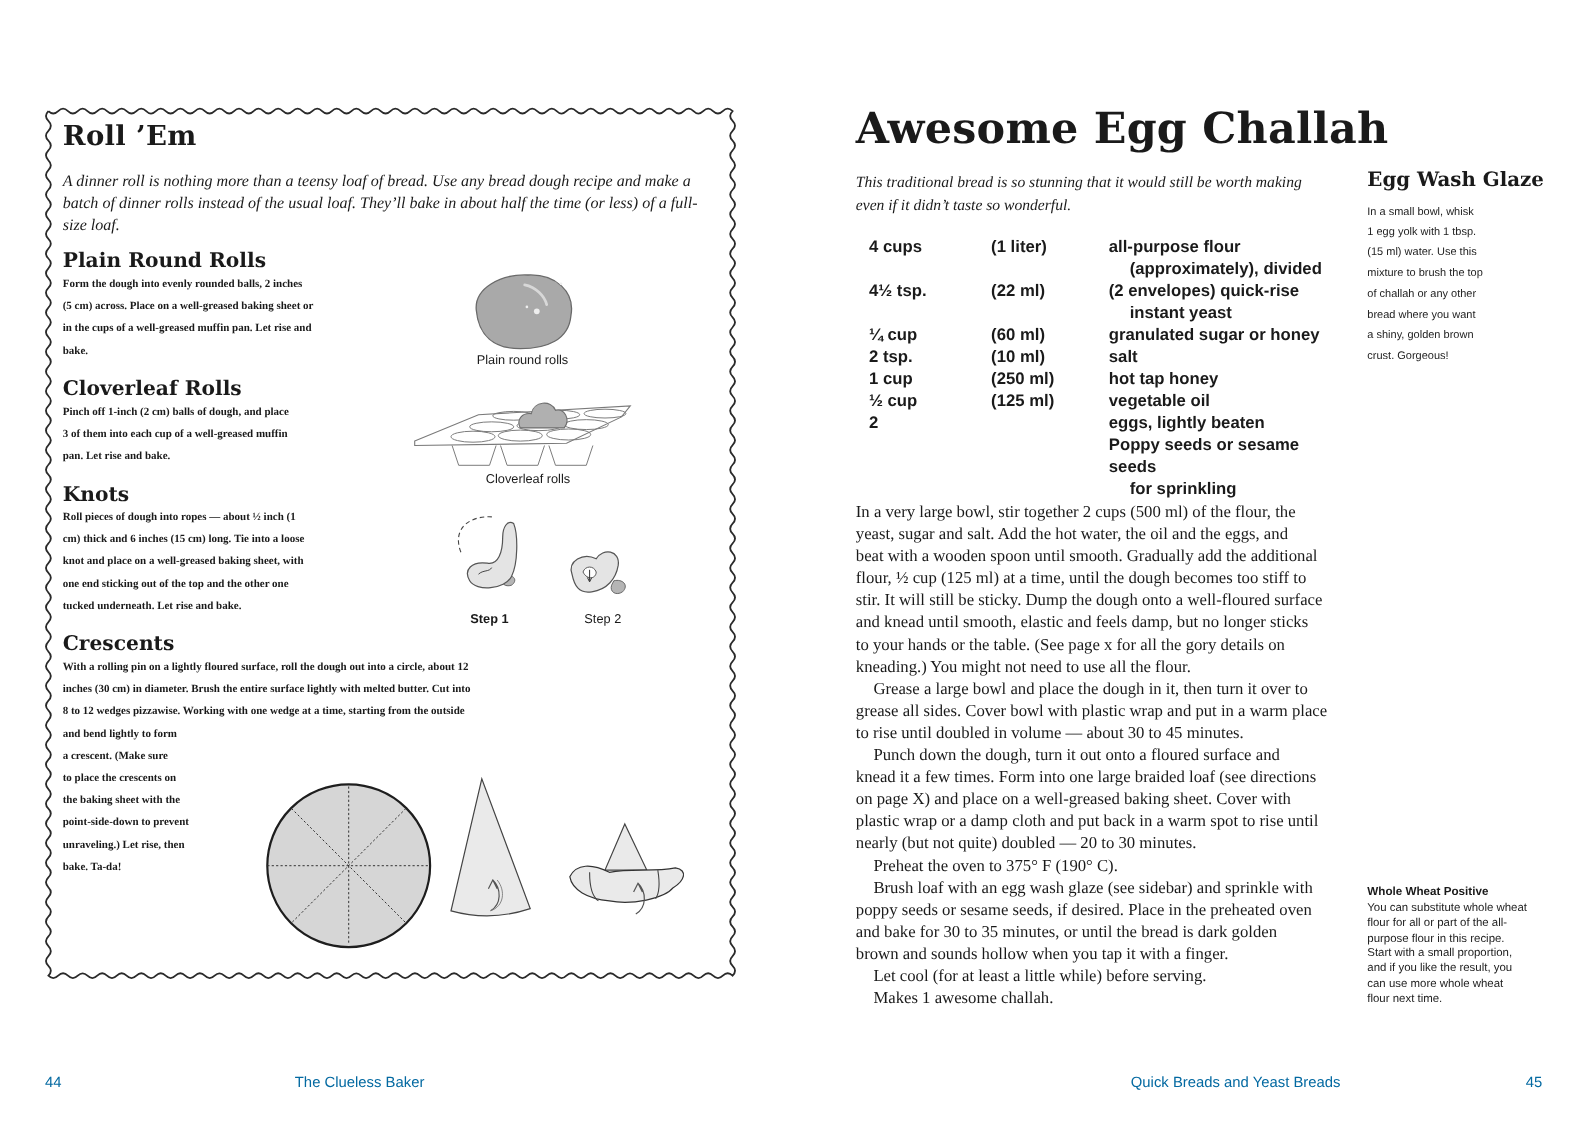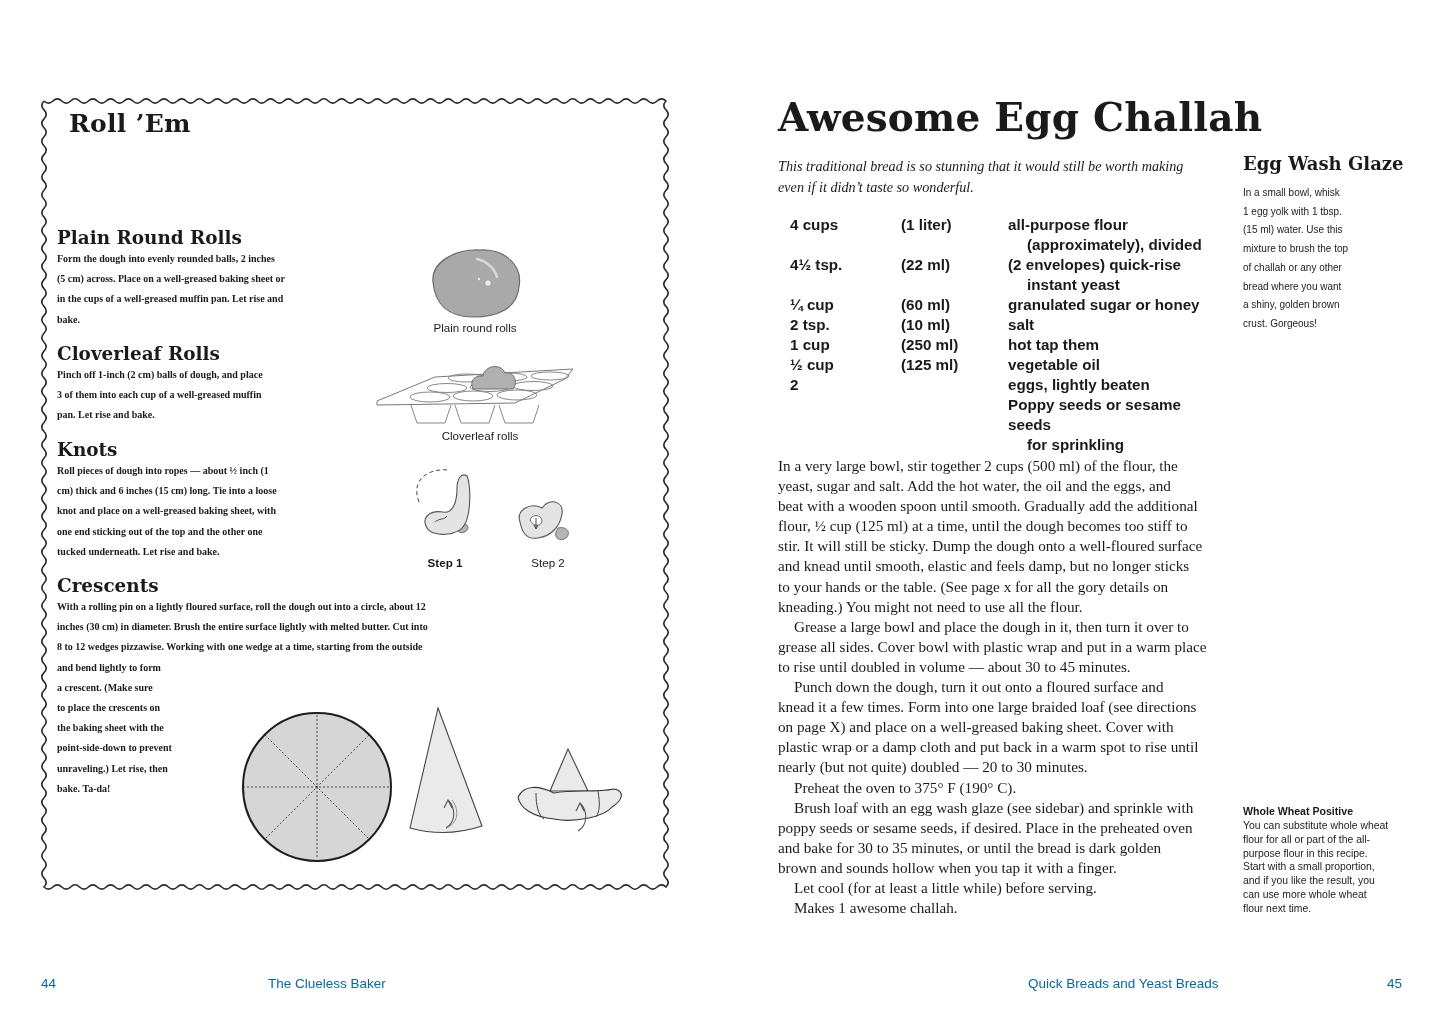--- a/index.html
+++ b/index.html
@@ -6,21 +6,21 @@
   body { width: 1445px; height: 1032px; position: relative; overflow: hidden; color: #1a1a1a; }
   .serif { font-family: "DejaVu Serif", "Liberation Serif", serif; }
   .lserif { font-family: "Liberation Serif", serif; }
   .sans { font-family: "Liberation Sans", "DejaVu Sans", sans-serif; }
 
   
   #sidebar-box { position: absolute; left: 40px; top: 97px; width: 630px; height: 794px; }
   #box-border { position: absolute; left: 0; top: 0; width: 630px; height: 794px; }
   .abs { position: absolute; }
 
-  .box-title { left: 29px; top: 12px; font-size: 25px; font-weight: bold; letter-spacing: 0.3px; }
+  .box-title { left: 17px; top: 12px; font-size: 25px; font-weight: bold; letter-spacing: 0.3px; }
   .intro { left: 17px; top: 58px; width: 596px; font-size: 14.6px; font-style: italic; line-height: 20px; }
   .sec-h { font-size: 18.4px; font-weight: bold; }
   .body-txt { font-size: 10px; line-height: 20.2px; font-weight: bold; }
 
   .caption { font-size: 11.6px; text-align: center; }
 
   
   .r-title { left: 778px; top: 94px; font-size: 39px; font-weight: bold; letter-spacing: 0.2px; }
   .r-intro { left: 778px; top: 156px; width: 450px; font-size: 14.2px; font-style: italic; line-height: 20.5px; }
   #ingredients { position: absolute; left: 778px; top: 215px; width: 450px; font-size: 15.2px; font-weight: bold; line-height: 20px; }
@@ -44,20 +44,21 @@
 </head>
 <body>
 
 <div id="left-page">
   <div id="sidebar-box">
     <svg id="box-border" viewBox="0 0 630 794" width="630" height="794">
         <path d="M4,4 Q8.4,8.4 12.9,4.0 Q17.3,-0.4 21.8,4.0 Q26.2,8.4 30.7,4.0 Q35.1,-0.4 39.5,4.0 Q44.0,8.4 48.4,4.0 Q52.9,-0.4 57.3,4.0 Q61.8,8.4 66.2,4.0 Q70.6,-0.4 75.1,4.0 Q79.5,8.4 84.0,4.0 Q88.4,-0.4 92.9,4.0 Q97.3,8.4 101.7,4.0 Q106.2,-0.4 110.6,4.0 Q115.1,8.4 119.5,4.0 Q124.0,-0.4 128.4,4.0 Q132.8,8.4 137.3,4.0 Q141.7,-0.4 146.2,4.0 Q150.6,8.4 155.1,4.0 Q159.5,-0.4 163.9,4.0 Q168.4,8.4 172.8,4.0 Q177.3,-0.4 181.7,4.0 Q186.2,8.4 190.6,4.0 Q195.0,-0.4 199.5,4.0 Q203.9,8.4 208.4,4.0 Q212.8,-0.4 217.3,4.0 Q221.7,8.4 226.1,4.0 Q230.6,-0.4 235.0,4.0 Q239.5,8.4 243.9,4.0 Q248.4,-0.4 252.8,4.0 Q257.2,8.4 261.7,4.0 Q266.1,-0.4 270.6,4.0 Q275.0,8.4 279.5,4.0 Q283.9,-0.4 288.3,4.0 Q292.8,8.4 297.2,4.0 Q301.7,-0.4 306.1,4.0 Q310.6,8.4 315.0,4.0 Q319.4,-0.4 323.9,4.0 Q328.3,8.4 332.8,4.0 Q337.2,-0.4 341.7,4.0 Q346.1,8.4 350.5,4.0 Q355.0,-0.4 359.4,4.0 Q363.9,8.4 368.3,4.0 Q372.8,-0.4 377.2,4.0 Q381.6,8.4 386.1,4.0 Q390.5,-0.4 395.0,4.0 Q399.4,8.4 403.9,4.0 Q408.3,-0.4 412.7,4.0 Q417.2,8.4 421.6,4.0 Q426.1,-0.4 430.5,4.0 Q435.0,8.4 439.4,4.0 Q443.8,-0.4 448.3,4.0 Q452.7,8.4 457.2,4.0 Q461.6,-0.4 466.1,4.0 Q470.5,8.4 474.9,4.0 Q479.4,-0.4 483.8,4.0 Q488.3,8.4 492.7,4.0 Q497.2,-0.4 501.6,4.0 Q506.0,8.4 510.5,4.0 Q514.9,-0.4 519.4,4.0 Q523.8,8.4 528.3,4.0 Q532.7,-0.4 537.1,4.0 Q541.6,8.4 546.0,4.0 Q550.5,-0.4 554.9,4.0 Q559.4,8.4 563.8,4.0 Q568.2,-0.4 572.7,4.0 Q577.1,8.4 581.6,4.0 Q586.0,-0.4 590.5,4.0 Q594.9,8.4 599.3,4.0 Q603.8,-0.4 608.2,4.0 Q612.7,8.4 617.1,4.0 Q621.6,-0.4 626.0,4.0 Q621.6,8.5 626.0,12.9 Q630.4,17.4 626.0,21.9 Q621.6,26.3 626.0,30.8 Q630.4,35.3 626.0,39.7 Q621.6,44.2 626.0,48.7 Q630.4,53.1 626.0,57.6 Q621.6,62.1 626.0,66.5 Q630.4,71.0 626.0,75.5 Q621.6,79.9 626.0,84.4 Q630.4,88.9 626.0,93.3 Q621.6,97.8 626.0,102.3 Q630.4,106.7 626.0,111.2 Q621.6,115.6 626.0,120.1 Q630.4,124.6 626.0,129.0 Q621.6,133.5 626.0,138.0 Q630.4,142.4 626.0,146.9 Q621.6,151.4 626.0,155.8 Q630.4,160.3 626.0,164.8 Q621.6,169.2 626.0,173.7 Q630.4,178.2 626.0,182.6 Q621.6,187.1 626.0,191.6 Q630.4,196.0 626.0,200.5 Q621.6,205.0 626.0,209.4 Q630.4,213.9 626.0,218.4 Q621.6,222.8 626.0,227.3 Q630.4,231.8 626.0,236.2 Q621.6,240.7 626.0,245.2 Q630.4,249.6 626.0,254.1 Q621.6,258.6 626.0,263.0 Q630.4,267.5 626.0,272.0 Q621.6,276.4 626.0,280.9 Q630.4,285.4 626.0,289.8 Q621.6,294.3 626.0,298.8 Q630.4,303.2 626.0,307.7 Q621.6,312.1 626.0,316.6 Q630.4,321.1 626.0,325.5 Q621.6,330.0 626.0,334.5 Q630.4,338.9 626.0,343.4 Q621.6,347.9 626.0,352.3 Q630.4,356.8 626.0,361.3 Q621.6,365.7 626.0,370.2 Q630.4,374.7 626.0,379.1 Q621.6,383.6 626.0,388.1 Q630.4,392.5 626.0,397.0 Q621.6,401.5 626.0,405.9 Q630.4,410.4 626.0,414.9 Q621.6,419.3 626.0,423.8 Q630.4,428.3 626.0,432.7 Q621.6,437.2 626.0,441.7 Q630.4,446.1 626.0,450.6 Q621.6,455.1 626.0,459.5 Q630.4,464.0 626.0,468.5 Q621.6,472.9 626.0,477.4 Q630.4,481.9 626.0,486.3 Q621.6,490.8 626.0,495.3 Q630.4,499.7 626.0,504.2 Q621.6,508.6 626.0,513.1 Q630.4,517.6 626.0,522.0 Q621.6,526.5 626.0,531.0 Q630.4,535.4 626.0,539.9 Q621.6,544.4 626.0,548.8 Q630.4,553.3 626.0,557.8 Q621.6,562.2 626.0,566.7 Q630.4,571.2 626.0,575.6 Q621.6,580.1 626.0,584.6 Q630.4,589.0 626.0,593.5 Q621.6,598.0 626.0,602.4 Q630.4,606.9 626.0,611.4 Q621.6,615.8 626.0,620.3 Q630.4,624.8 626.0,629.2 Q621.6,633.7 626.0,638.2 Q630.4,642.6 626.0,647.1 Q621.6,651.6 626.0,656.0 Q630.4,660.5 626.0,665.0 Q621.6,669.4 626.0,673.9 Q630.4,678.4 626.0,682.8 Q621.6,687.3 626.0,691.7 Q630.4,696.2 626.0,700.7 Q621.6,705.1 626.0,709.6 Q630.4,714.1 626.0,718.5 Q621.6,723.0 626.0,727.5 Q630.4,731.9 626.0,736.4 Q621.6,740.9 626.0,745.3 Q630.4,749.8 626.0,754.3 Q621.6,758.7 626.0,763.2 Q630.4,767.7 626.0,772.1 Q621.6,776.6 626.0,781.1 Q630.4,785.5 626.0,790.0 Q621.6,785.6 617.1,790.0 Q612.7,794.4 608.2,790.0 Q603.8,785.6 599.3,790.0 Q594.9,794.4 590.5,790.0 Q586.0,785.6 581.6,790.0 Q577.1,794.4 572.7,790.0 Q568.2,785.6 563.8,790.0 Q559.4,794.4 554.9,790.0 Q550.5,785.6 546.0,790.0 Q541.6,794.4 537.1,790.0 Q532.7,785.6 528.3,790.0 Q523.8,794.4 519.4,790.0 Q514.9,785.6 510.5,790.0 Q506.0,794.4 501.6,790.0 Q497.2,785.6 492.7,790.0 Q488.3,794.4 483.8,790.0 Q479.4,785.6 474.9,790.0 Q470.5,794.4 466.1,790.0 Q461.6,785.6 457.2,790.0 Q452.7,794.4 448.3,790.0 Q443.8,785.6 439.4,790.0 Q435.0,794.4 430.5,790.0 Q426.1,785.6 421.6,790.0 Q417.2,794.4 412.7,790.0 Q408.3,785.6 403.9,790.0 Q399.4,794.4 395.0,790.0 Q390.5,785.6 386.1,790.0 Q381.6,794.4 377.2,790.0 Q372.8,785.6 368.3,790.0 Q363.9,794.4 359.4,790.0 Q355.0,785.6 350.5,790.0 Q346.1,794.4 341.7,790.0 Q337.2,785.6 332.8,790.0 Q328.3,794.4 323.9,790.0 Q319.4,785.6 315.0,790.0 Q310.6,794.4 306.1,790.0 Q301.7,785.6 297.2,790.0 Q292.8,794.4 288.3,790.0 Q283.9,785.6 279.5,790.0 Q275.0,794.4 270.6,790.0 Q266.1,785.6 261.7,790.0 Q257.2,794.4 252.8,790.0 Q248.4,785.6 243.9,790.0 Q239.5,794.4 235.0,790.0 Q230.6,785.6 226.1,790.0 Q221.7,794.4 217.3,790.0 Q212.8,785.6 208.4,790.0 Q203.9,794.4 199.5,790.0 Q195.0,785.6 190.6,790.0 Q186.2,794.4 181.7,790.0 Q177.3,785.6 172.8,790.0 Q168.4,794.4 163.9,790.0 Q159.5,785.6 155.1,790.0 Q150.6,794.4 146.2,790.0 Q141.7,785.6 137.3,790.0 Q132.8,794.4 128.4,790.0 Q124.0,785.6 119.5,790.0 Q115.1,794.4 110.6,790.0 Q106.2,785.6 101.7,790.0 Q97.3,794.4 92.9,790.0 Q88.4,785.6 84.0,790.0 Q79.5,794.4 75.1,790.0 Q70.6,785.6 66.2,790.0 Q61.8,794.4 57.3,790.0 Q52.9,785.6 48.4,790.0 Q44.0,794.4 39.5,790.0 Q35.1,785.6 30.7,790.0 Q26.2,794.4 21.8,790.0 Q17.3,785.6 12.9,790.0 Q8.4,794.4 4.0,790.0 Q8.4,785.5 4.0,781.1 Q-0.4,776.6 4.0,772.1 Q8.4,767.7 4.0,763.2 Q-0.4,758.7 4.0,754.3 Q8.4,749.8 4.0,745.3 Q-0.4,740.9 4.0,736.4 Q8.4,731.9 4.0,727.5 Q-0.4,723.0 4.0,718.5 Q8.4,714.1 4.0,709.6 Q-0.4,705.1 4.0,700.7 Q8.4,696.2 4.0,691.8 Q-0.4,687.3 4.0,682.8 Q8.4,678.4 4.0,673.9 Q-0.4,669.4 4.0,665.0 Q8.4,660.5 4.0,656.0 Q-0.4,651.6 4.0,647.1 Q8.4,642.6 4.0,638.2 Q-0.4,633.7 4.0,629.2 Q8.4,624.8 4.0,620.3 Q-0.4,615.8 4.0,611.4 Q8.4,606.9 4.0,602.4 Q-0.4,598.0 4.0,593.5 Q8.4,589.0 4.0,584.6 Q-0.4,580.1 4.0,575.6 Q8.4,571.2 4.0,566.7 Q-0.4,562.2 4.0,557.8 Q8.4,553.3 4.0,548.8 Q-0.4,544.4 4.0,539.9 Q8.4,535.4 4.0,531.0 Q-0.4,526.5 4.0,522.0 Q8.4,517.6 4.0,513.1 Q-0.4,508.6 4.0,504.2 Q8.4,499.7 4.0,495.3 Q-0.4,490.8 4.0,486.3 Q8.4,481.9 4.0,477.4 Q-0.4,472.9 4.0,468.5 Q8.4,464.0 4.0,459.5 Q-0.4,455.1 4.0,450.6 Q8.4,446.1 4.0,441.7 Q-0.4,437.2 4.0,432.7 Q8.4,428.3 4.0,423.8 Q-0.4,419.3 4.0,414.9 Q8.4,410.4 4.0,405.9 Q-0.4,401.5 4.0,397.0 Q8.4,392.5 4.0,388.1 Q-0.4,383.6 4.0,379.1 Q8.4,374.7 4.0,370.2 Q-0.4,365.7 4.0,361.3 Q8.4,356.8 4.0,352.3 Q-0.4,347.9 4.0,343.4 Q8.4,338.9 4.0,334.5 Q-0.4,330.0 4.0,325.5 Q8.4,321.1 4.0,316.6 Q-0.4,312.1 4.0,307.7 Q8.4,303.2 4.0,298.8 Q-0.4,294.3 4.0,289.8 Q8.4,285.4 4.0,280.9 Q-0.4,276.4 4.0,272.0 Q8.4,267.5 4.0,263.0 Q-0.4,258.6 4.0,254.1 Q8.4,249.6 4.0,245.2 Q-0.4,240.7 4.0,236.2 Q8.4,231.8 4.0,227.3 Q-0.4,222.8 4.0,218.4 Q8.4,213.9 4.0,209.4 Q-0.4,205.0 4.0,200.5 Q8.4,196.0 4.0,191.6 Q-0.4,187.1 4.0,182.6 Q8.4,178.2 4.0,173.7 Q-0.4,169.2 4.0,164.8 Q8.4,160.3 4.0,155.8 Q-0.4,151.4 4.0,146.9 Q8.4,142.4 4.0,138.0 Q-0.4,133.5 4.0,129.0 Q8.4,124.6 4.0,120.1 Q-0.4,115.6 4.0,111.2 Q8.4,106.7 4.0,102.3 Q-0.4,97.8 4.0,93.3 Q8.4,88.9 4.0,84.4 Q-0.4,79.9 4.0,75.5 Q8.4,71.0 4.0,66.5 Q-0.4,62.1 4.0,57.6 Q8.4,53.1 4.0,48.7 Q-0.4,44.2 4.0,39.7 Q8.4,35.3 4.0,30.8 Q-0.4,26.3 4.0,21.9 Q8.4,17.4 4.0,12.9 Q-0.4,8.5 4.0,4.0" fill="none" stroke="#2a2a2a" stroke-width="1.6"></path>
       </svg>
 
     <div class="abs serif box-title">Roll ’Em</div>
+    <div class="abs lserif intro">A dinner roll is nothing more than a teensy loaf of bread. Use any bread dough recipe and make a batch of dinner rolls instead of the usual loaf. They’ll bake in about half the time (or less) of a full-size loaf.</div>
 
     <div class="abs serif sec-h" style="left:17px; top:130px;">Plain Round Rolls</div>
     <div class="abs lserif body-txt" style="left:17px; top:152px; width:360px;">
       <div>Form the dough into evenly rounded balls, 2 inches</div>
       <div>(5 cm) across. Place on a well-greased baking sheet or</div>
       <div>in the cups of a well-greased muffin pan. Let rise and</div>
       <div>bake.</div>
     </div>
     <svg class="abs" style="left:385px; top:150px;" width="100" height="75" viewBox="0 0 100 75">
       <path d="M8,35 C6,15 30,2 55,3 C80,2 98,18 94,40 C92,62 72,70 48,70 C24,70 10,58 8,35 Z" fill="#a9a9a9" stroke="#6a6a6a" stroke-width="1.2"></path>
@@ -180,21 +181,21 @@
         <span class="ing-item"><span>granulated sugar or honey</span></span>
       </div>
       <div class="ing-row">
         <span class="ing-qty">2 tsp.</span>
         <span class="ing-metric">(10 ml)</span>
         <span class="ing-item"><span>salt</span></span>
       </div>
       <div class="ing-row">
         <span class="ing-qty">1 cup</span>
         <span class="ing-metric">(250 ml)</span>
-        <span class="ing-item"><span>hot tap them</span></span>
+        <span class="ing-item"><span>hot tap honey</span></span>
       </div>
       <div class="ing-row">
         <span class="ing-qty">½ cup</span>
         <span class="ing-metric">(125 ml)</span>
         <span class="ing-item"><span>vegetable oil</span></span>
       </div>
       <div class="ing-row">
         <span class="ing-qty">2</span>
         <span class="ing-metric"></span>
         <span class="ing-item"><span>eggs, lightly beaten</span></span>

